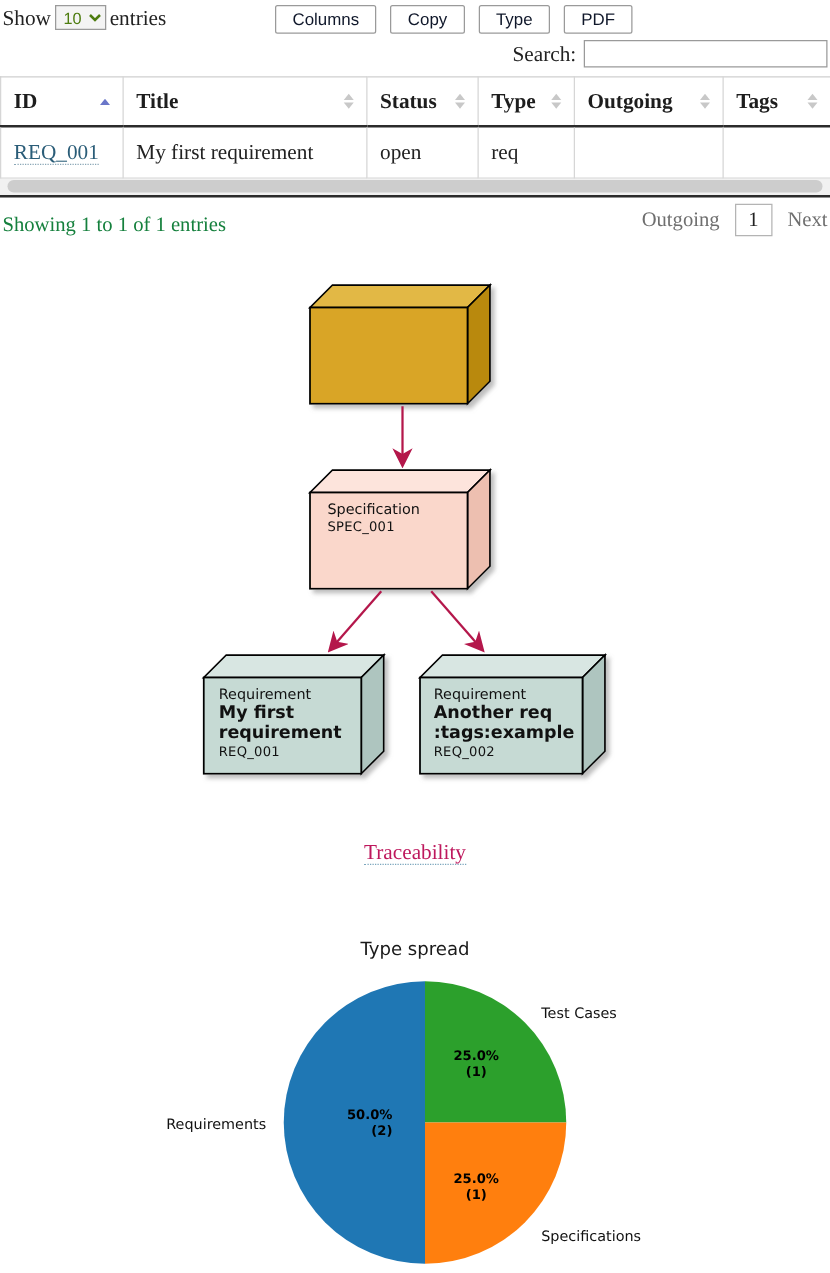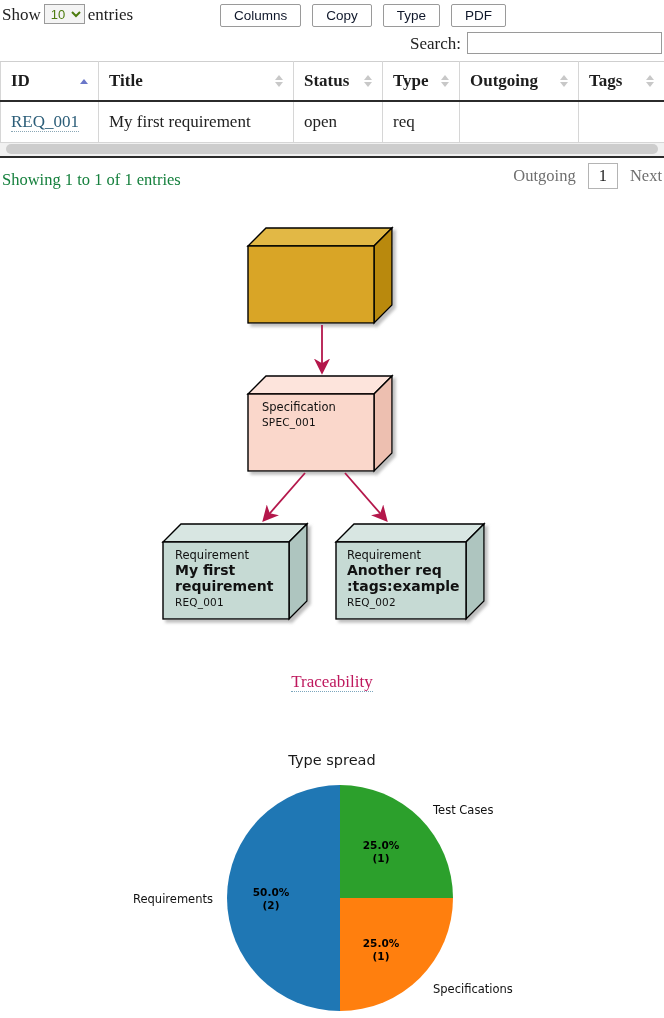--- a/index.html
+++ b/index.html
@@ -438,21 +438,21 @@
 
     <path d="M340,158 L340,45 A113,113 0 0,1 453,158 Z" fill="#2ca02c"></path>
 
     <path d="M340,158 L453,158 A113,113 0 0,1 340,271 Z" fill="#ff7f0e"></path>
   </svg>
 
   <div class="pie-label" style="left:433px; top:63px;">Test Cases</div>
   <div class="pie-label" style="left:133px; top:152px;">Requirements</div>
   <div class="pie-label" style="left:433px; top:242px;">Specifications</div>
 
-  <div class="pie-inner" style="left:228px; top:146px; width:86px;">
+  <div class="pie-inner" style="left:228px; top:146px; width:86px;text-align:right;">
     <div>50.0%</div>
     <div>(2)</div>
   </div>
   <div class="pie-inner" style="left:338px; top:99px; width:86px;">
     <div>25.0%</div>
     <div>(1)</div>
   </div>
   <div class="pie-inner" style="left:338px; top:197px; width:86px;">
     <div>25.0%</div>
     <div>(1)</div>

